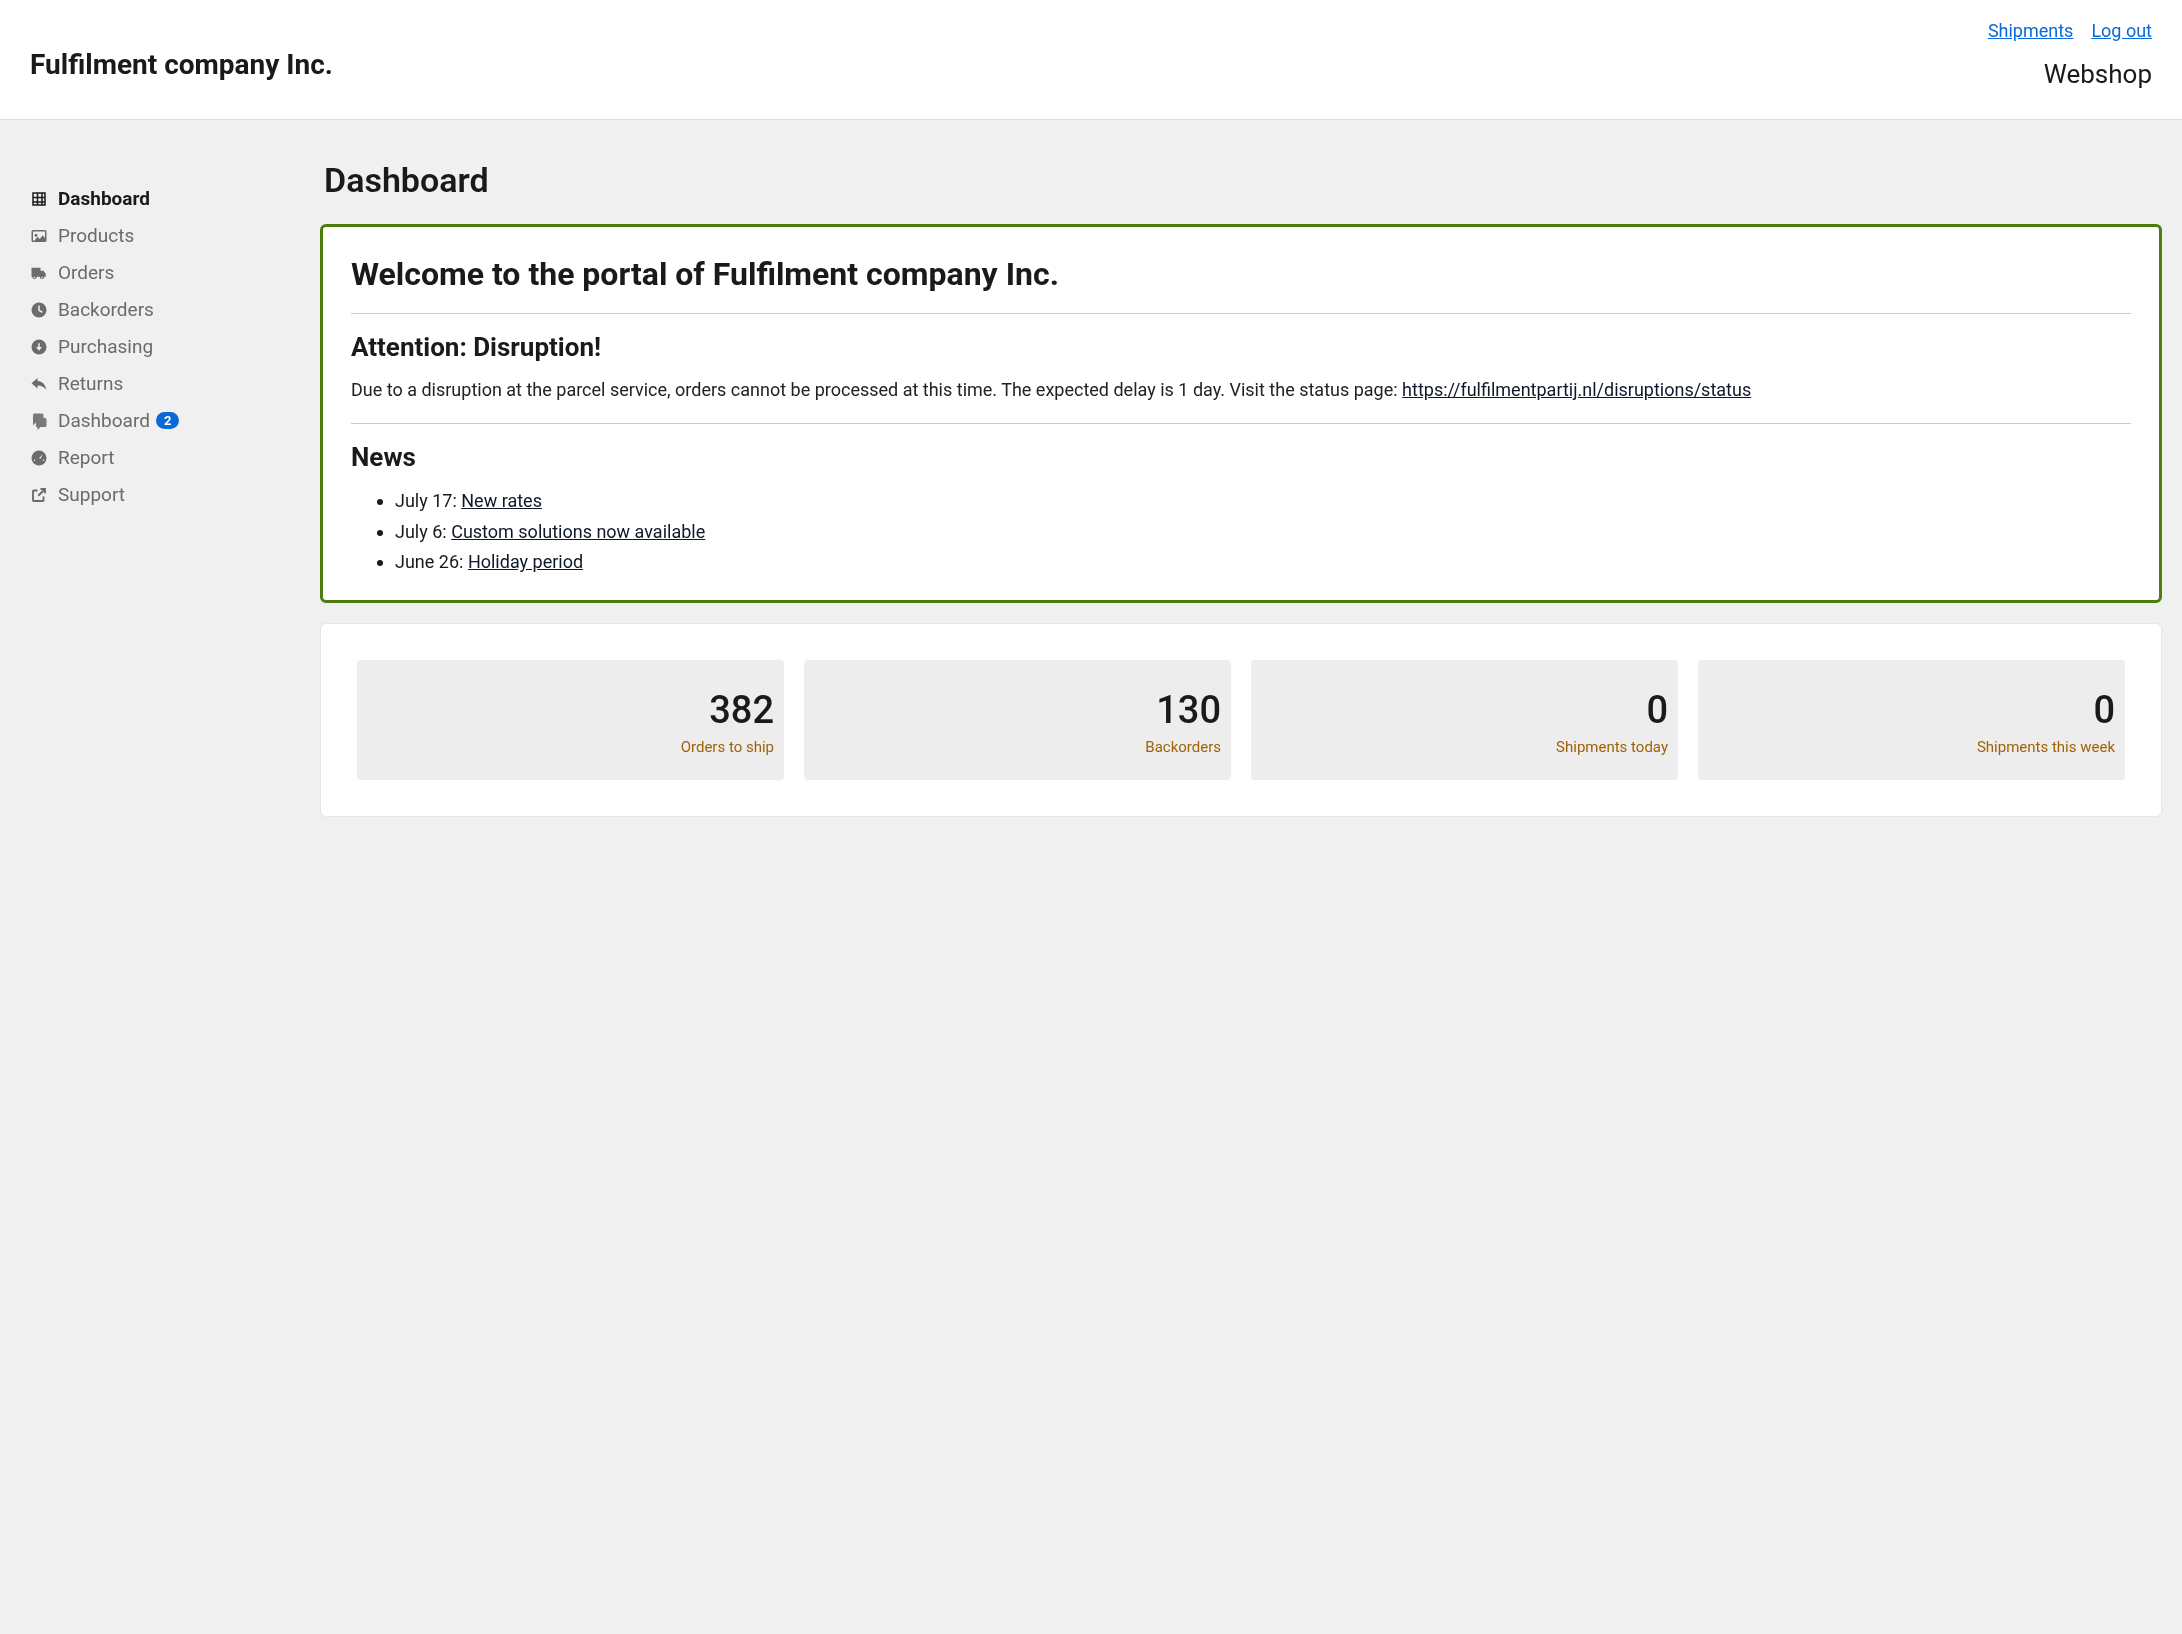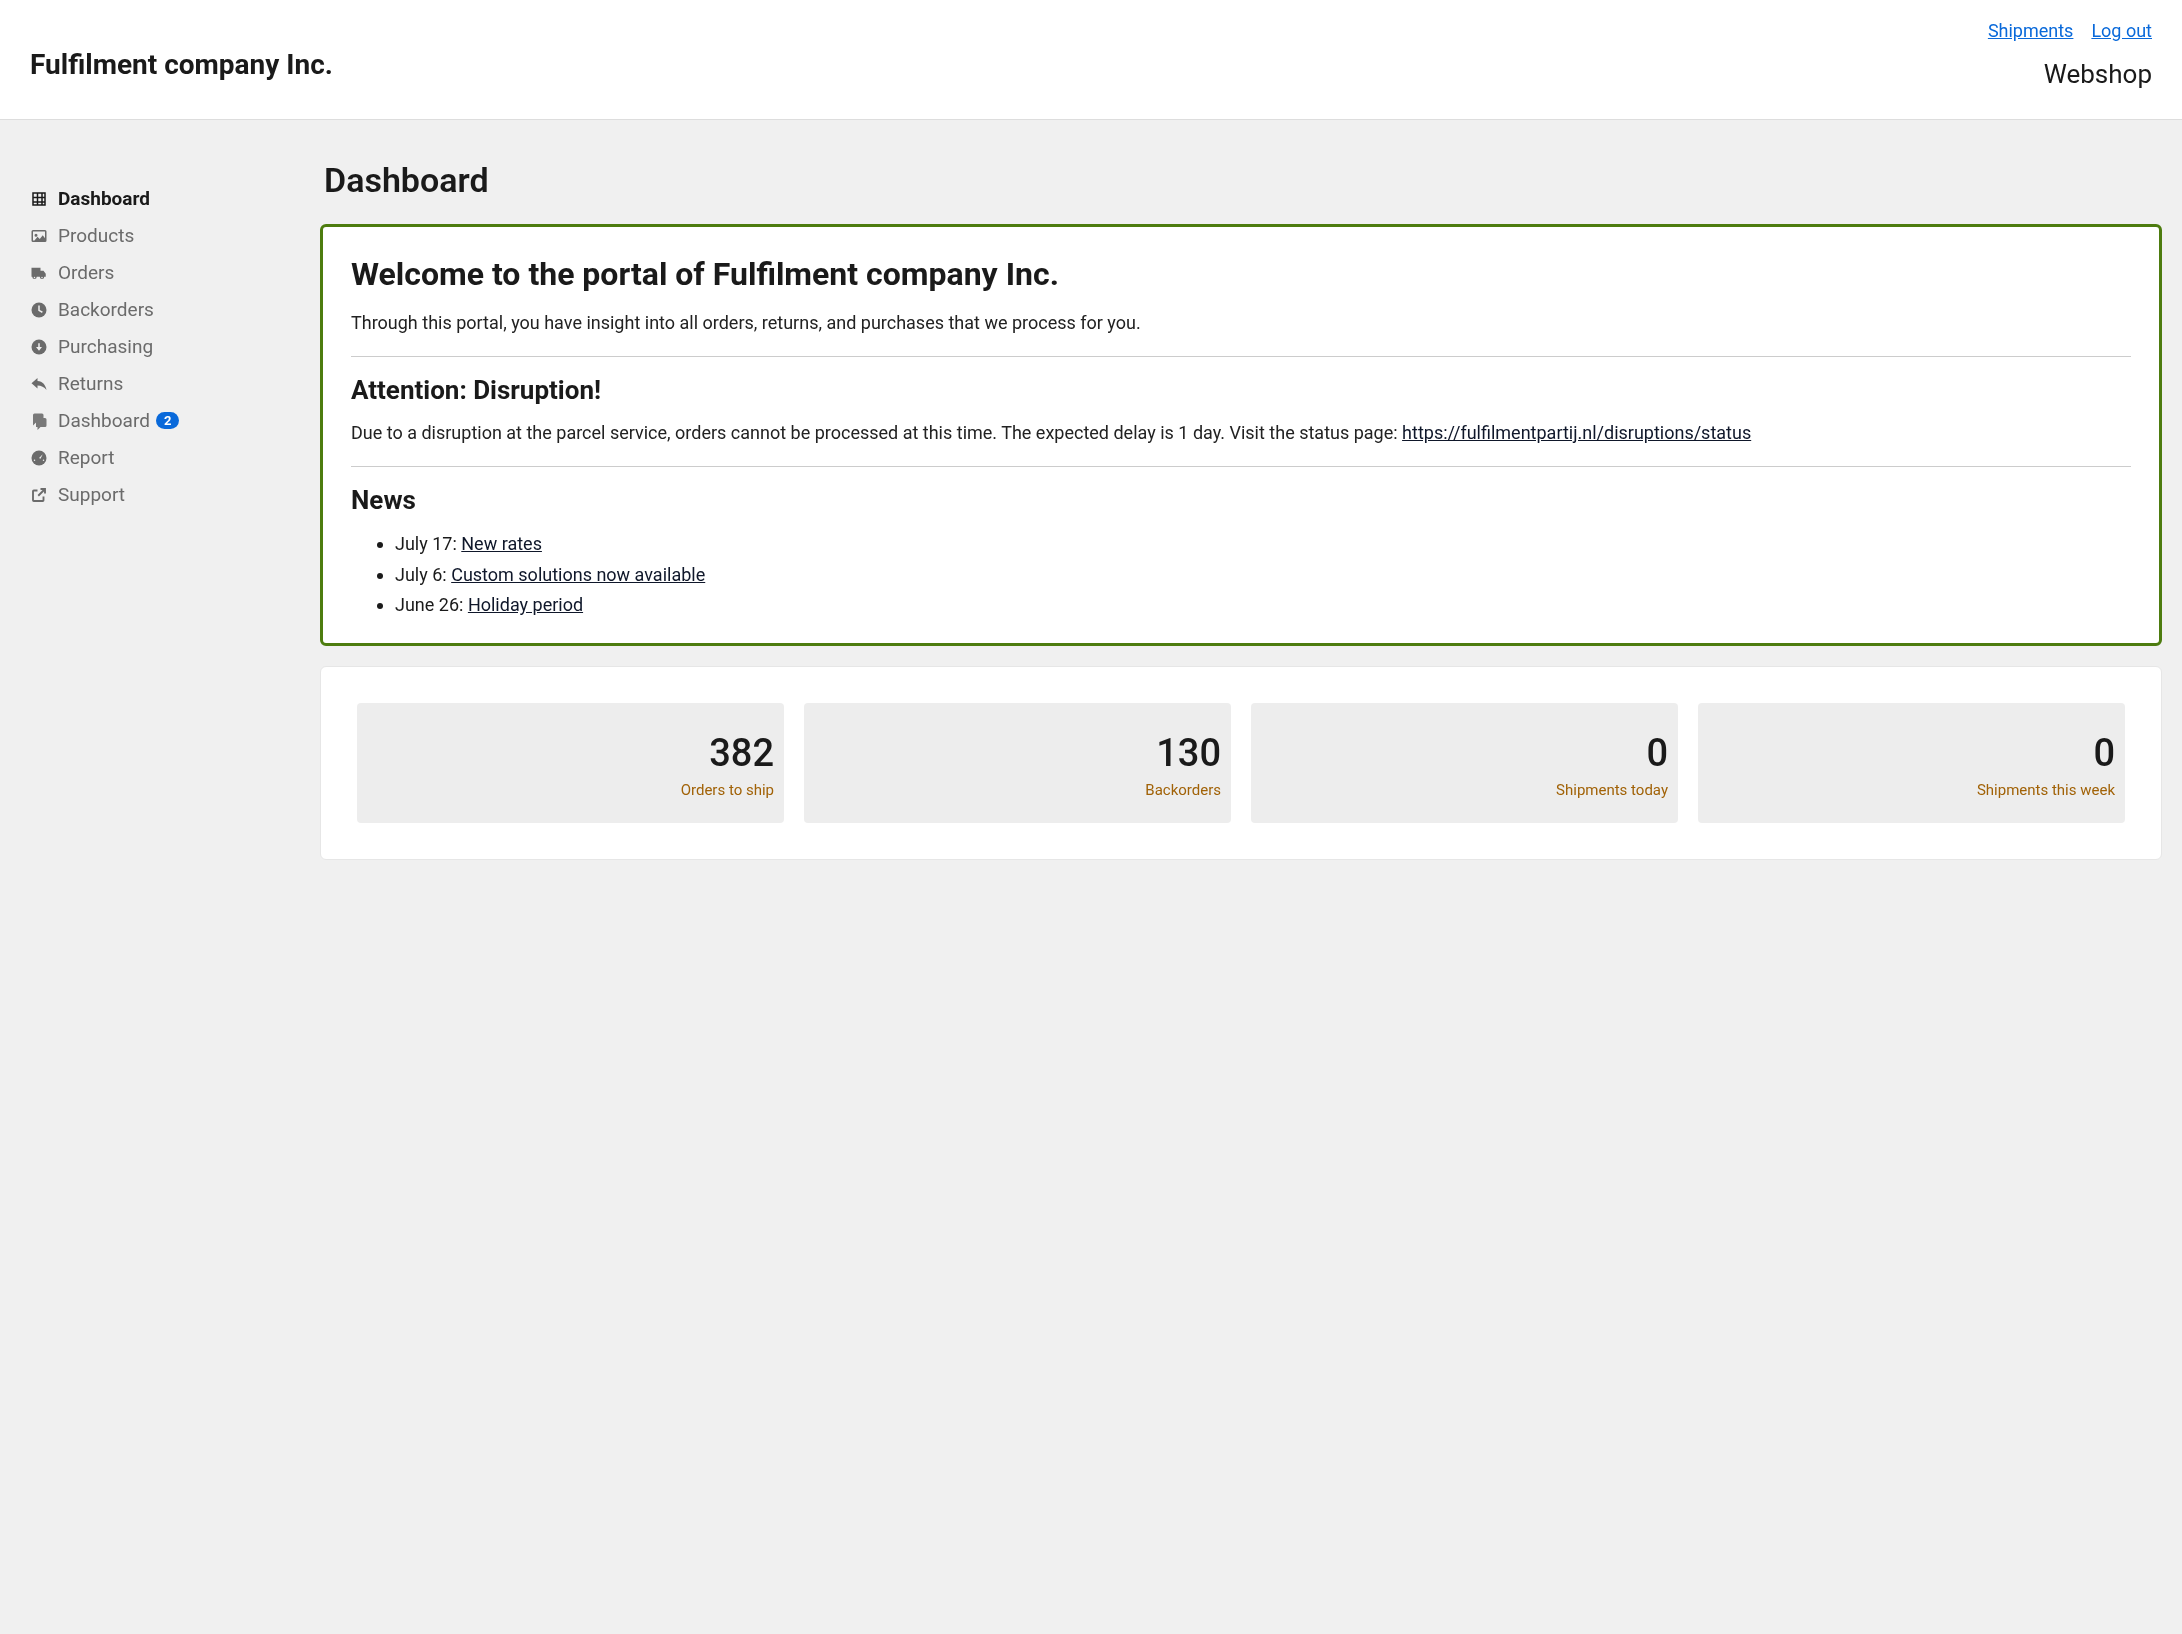--- a/index.html
+++ b/index.html
@@ -258,21 +258,20 @@
       <span>Support</span>
     </div>
 
   </nav>
 
   <main class="main">
     <h1 class="page-title">Dashboard</h1>
 
     <div class="card">
       <h2>Welcome to the portal of Fulfilment company Inc.</h2>
-      <p>Through this portal, you have insight into all orders, returns, and purchases that we process for you.</p>
       <hr>
       <h3>Attention: Disruption!</h3>
       <p>
         <span>Due to a disruption at the parcel service, orders cannot be processed at this time. The expected delay is 1 day. Visit the status page: </span><a>https://fulfilmentpartij.nl/disruptions/status</a>
       </p>
       <hr>
       <h3>News</h3>
       <ul class="news-list">
         <li><span>July 17</span>: <a>New rates</a></li>
         <li><span>July 6</span>: <a>Custom solutions now available</a></li>

